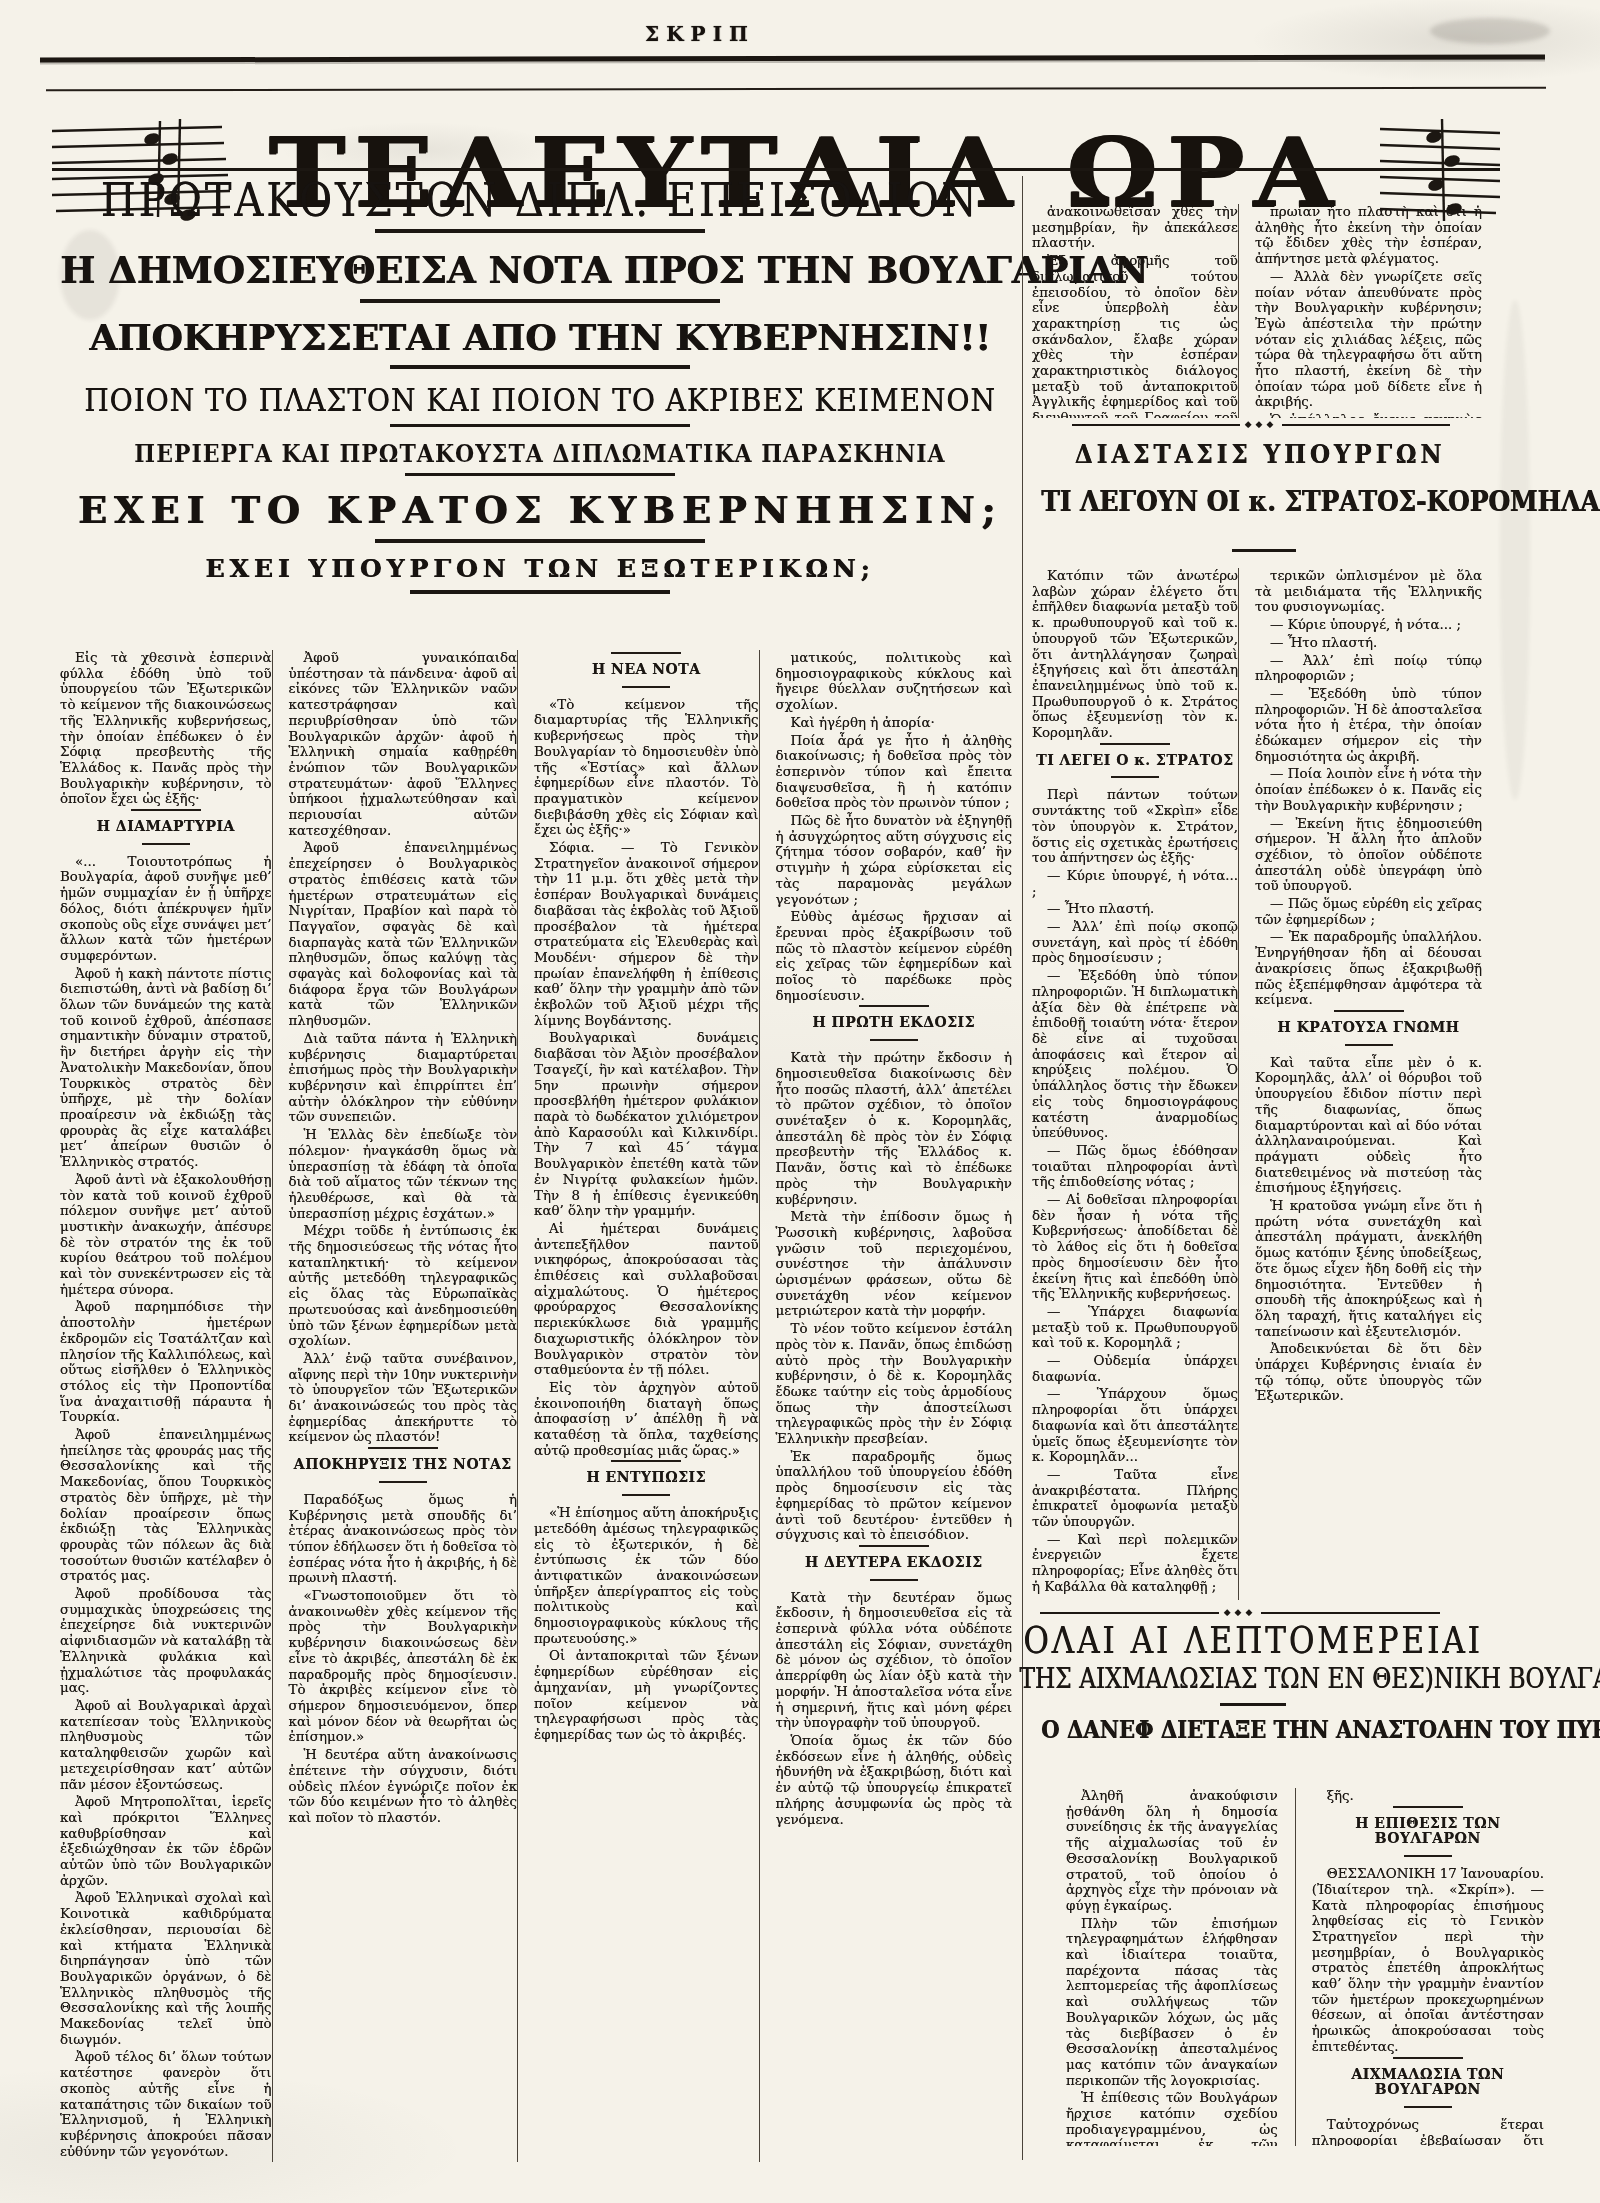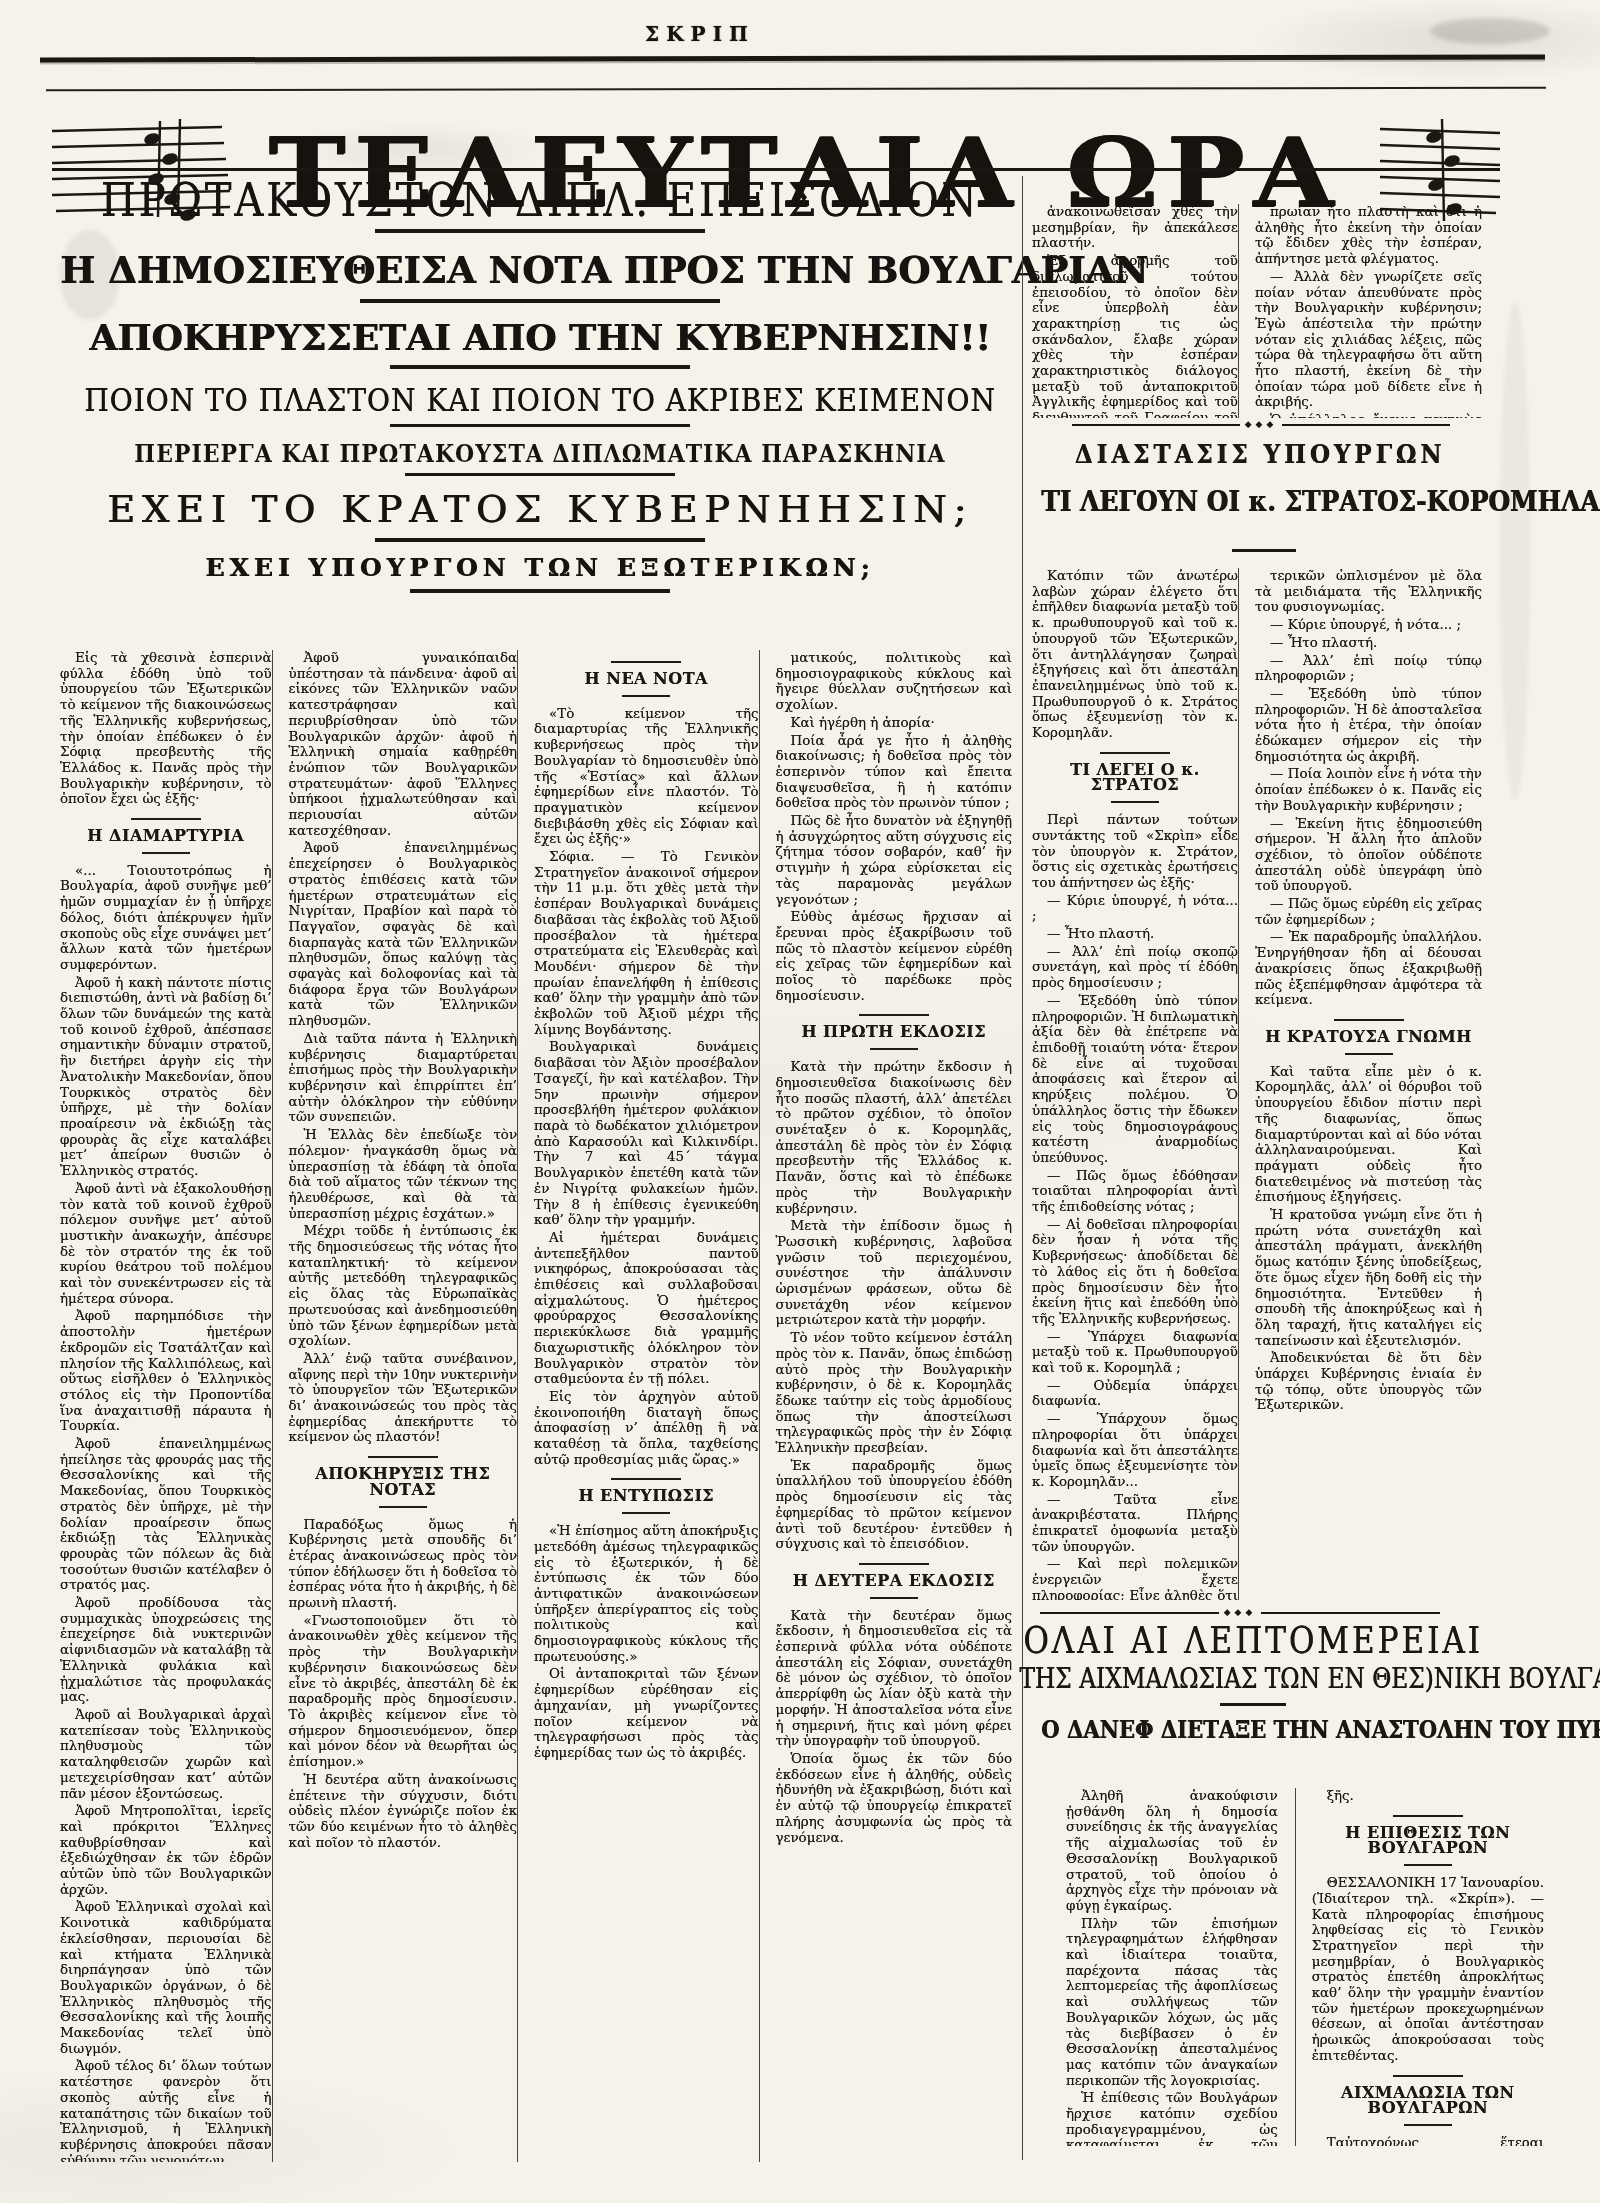--- a/index.html
+++ b/index.html
@@ -33,28 +33,28 @@
 
   
   .headlines{left:60px;top:176px;width:960px;text-align:center;color:#171310;}
   .hl-bar{margin:7px auto 0;background:#1c1712;}
   .hl-kicker{font-size:40px;font-weight:400;letter-spacing:3px;transform:scaleY(1.18);white-space:nowrap;
     text-shadow:.4px 0 0 #171310;}
   .hl-main{font-size:37px;font-weight:bold;margin-top:15px;white-space:nowrap;text-shadow:.8px 0 0 #171310;}
   .hl-sub1{font-size:36px;font-weight:bold;margin-top:13px;white-space:nowrap;text-shadow:.8px 0 0 #171310;}
   .hl-sub2{font-size:28px;font-weight:400;margin-top:15px;letter-spacing:1px;white-space:nowrap;transform:scaleY(1.12);text-shadow:.4px 0 0 #171310;}
   .hl-sub3{font-size:22px;font-weight:bold;margin-top:13px;letter-spacing:1px;white-space:nowrap;transform:scaleY(1.1);}
-  .hl-q1{font-size:38px;font-weight:normal;margin-top:11px;letter-spacing:7px;white-space:nowrap;text-shadow:1px 0 0 #171310;}
+  .hl-q1{font-size:38px;font-weight:bold;margin-top:11px;letter-spacing:7px;white-space:nowrap;text-shadow:1px 0 0 #171310;}
   .hl-q2{font-size:25px;font-weight:bold;margin-top:11px;letter-spacing:5px;white-space:nowrap;text-shadow:.6px 0 0 #171310;}
 
   
   .flow{font-size:13.4px;line-height:15.7px;text-align:justify;overflow:hidden;
     text-shadow:0 0 .6px rgba(25,20,15,.7);}
   .flow .para{margin:0 0 2px;text-indent:15px;}
-  .subhead{text-align:center;font-weight:bold;font-size:16px;letter-spacing:.5px;margin:11px 0 9px;text-indent:0;}
+  .subhead{text-align:center;font-weight:bold;font-size:14px;letter-spacing:.5px;margin:2px 0 9px;text-indent:0;}
   .subhead::before{content:"";display:block;width:70px;margin:0 auto 8px;border-top:2px solid #211b15;}
   .subhead::after{content:"";display:block;width:48px;margin:8px auto 0;border-top:2px solid #211b15;}
 
   .cols{display:flex;}
   .col{overflow:hidden;}
   .col.sep{border-left:1px solid #4a433a;padding-left:16px;}
 
   .body-left{left:60px;top:650px;width:952px;height:1512px;}
   .body-left .c1{width:212px;}
   .body-left .c2{width:229px;}

